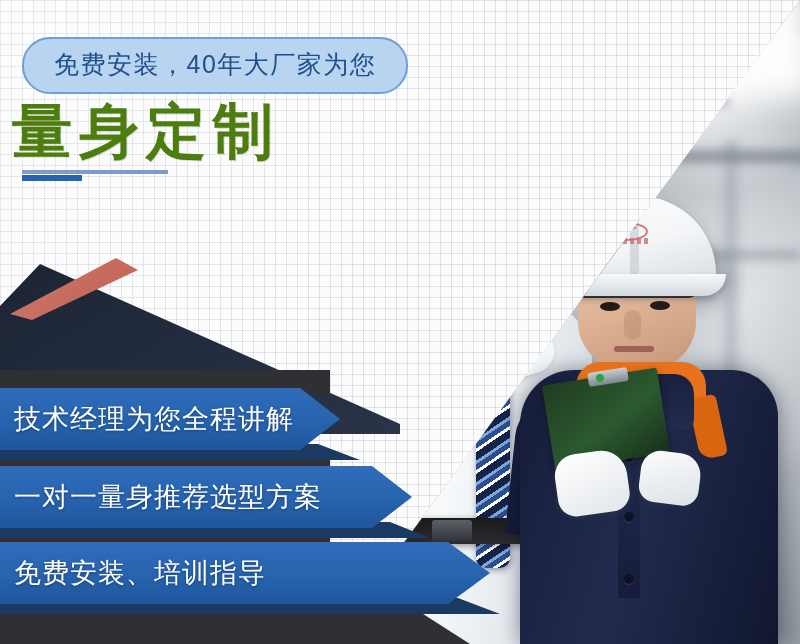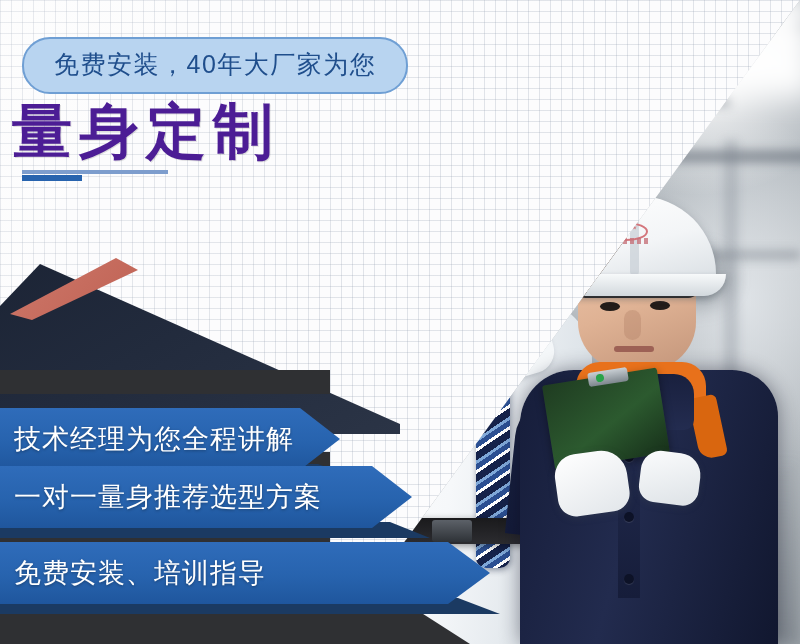--- a/index.html
+++ b/index.html
@@ -383,21 +383,21 @@
     position:relative;z-index:3;
     color:#ffffff;
     font-size:27px;
     letter-spacing:1px;
     padding-left:14px;
     text-shadow:0 1px 3px rgba(0,0,0,.35);
     white-space:nowrap;
   }
 
   
-  .bnr1{top:408px;width:370px;}
+  .bnr1{top:388px;width:370px;}
   .bnr1 .shape{width:340px;clip-path:polygon(0 0, 300px 0, 340px 31px, 300px 62px, 0 62px);}
   .bnr1 .shadow{top:56px;width:360px;clip-path:polygon(0 0, 318px 0, 360px 16px, 318px 16px, 0 16px);}
 
   
   .bnr2{top:466px;width:420px;}
   .bnr2 .shape{width:412px;clip-path:polygon(0 0, 372px 0, 412px 31px, 372px 62px, 0 62px);}
   .bnr2 .shadow{top:56px;width:430px;clip-path:polygon(0 0, 390px 0, 430px 16px, 390px 16px, 0 16px);}
 
   
   .bnr3{top:542px;width:500px;}
@@ -411,21 +411,21 @@
     border:2px solid #6f9fd4;
     border-radius:28px;
     padding:9px 30px 11px 30px;
     color:#1f4e8c;
     font-size:25px;
     letter-spacing:1.5px;
     white-space:nowrap;
   }
   .title{
     position:absolute;left:12px;top:92px;
-    color:#4c1d95;
+    color:#4d7c0f;
     font-size:60px;
     font-weight:bold;
     letter-spacing:7px;
     white-space:nowrap;
     text-shadow:1px 1px 0 rgba(0,0,0,.12);
   }
   .rule-light{
     position:absolute;left:22px;top:170px;width:146px;height:4px;
     background:#7d9dcd;
   }

